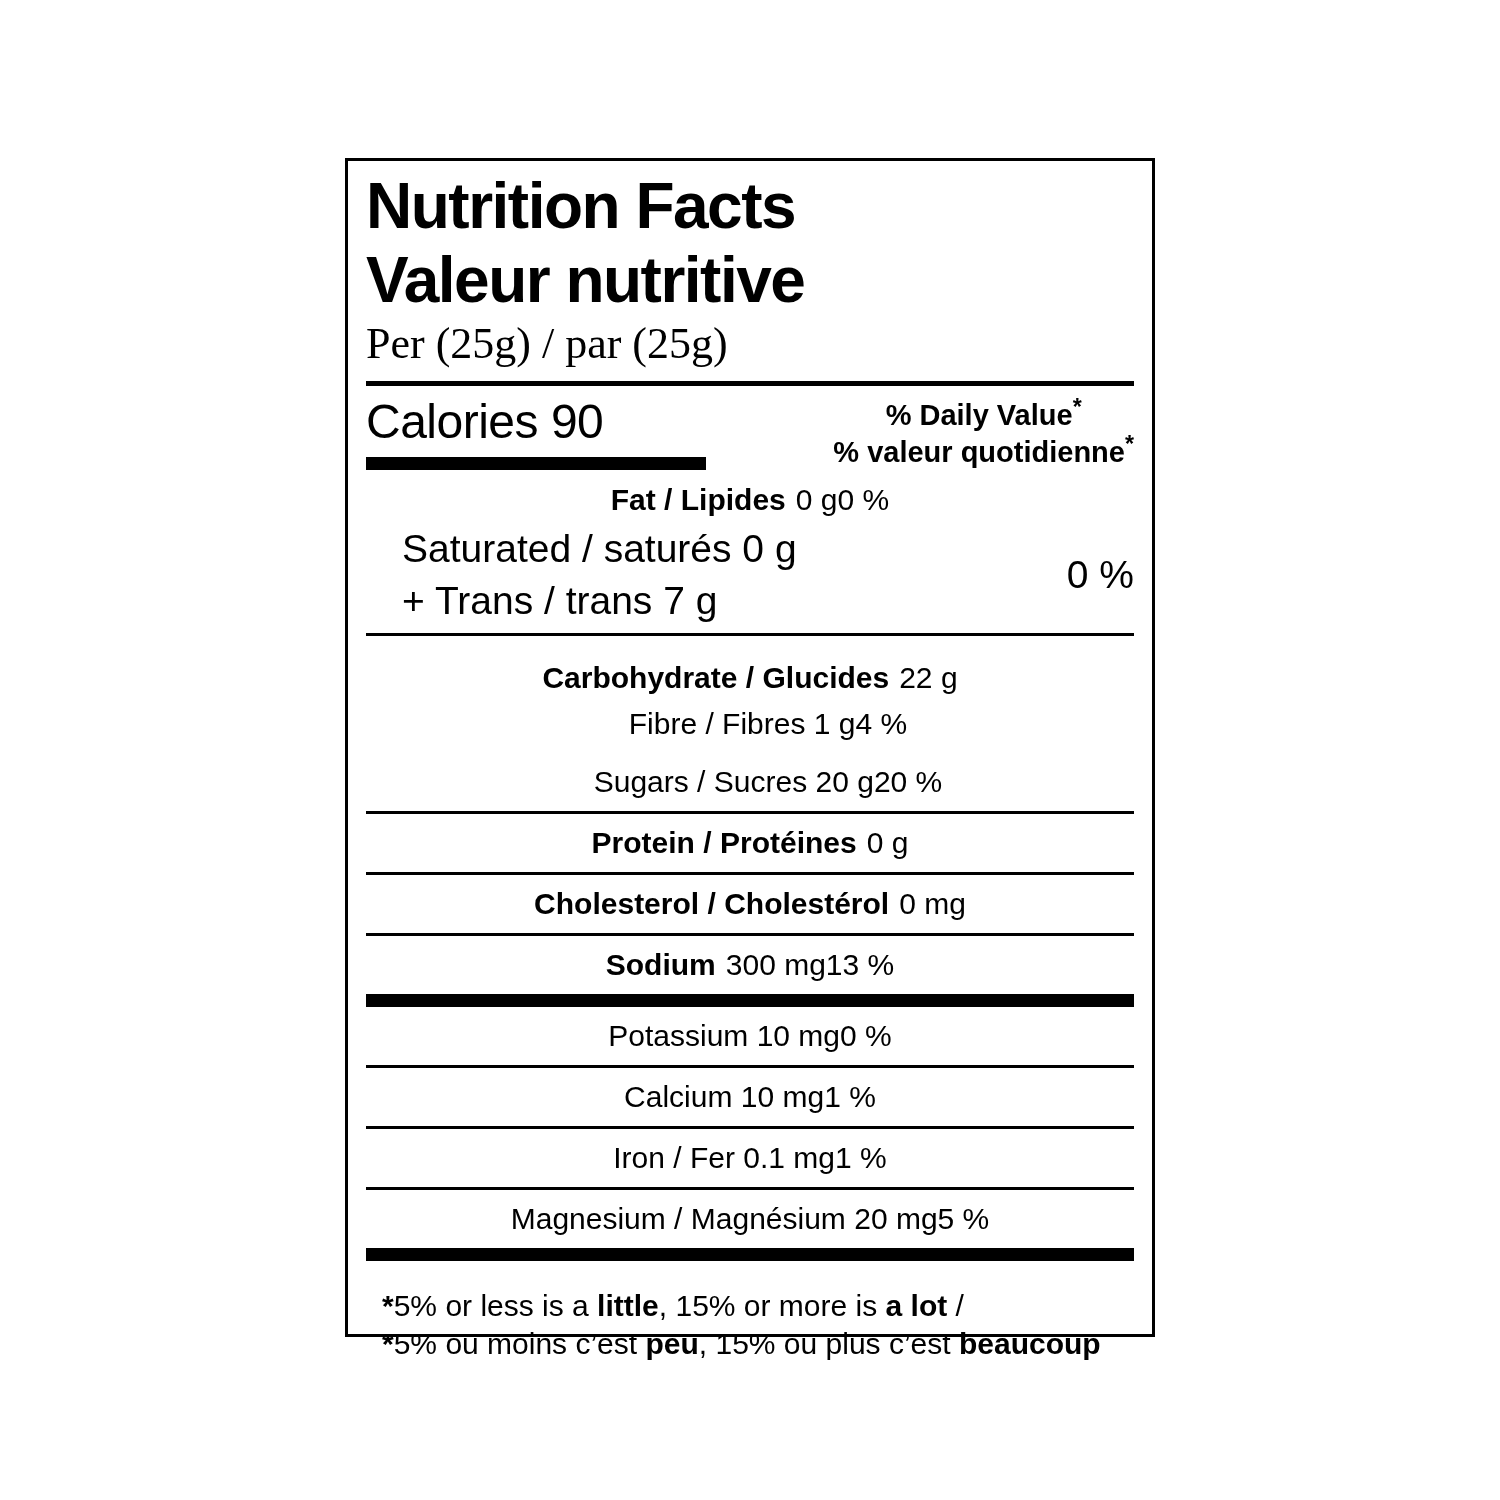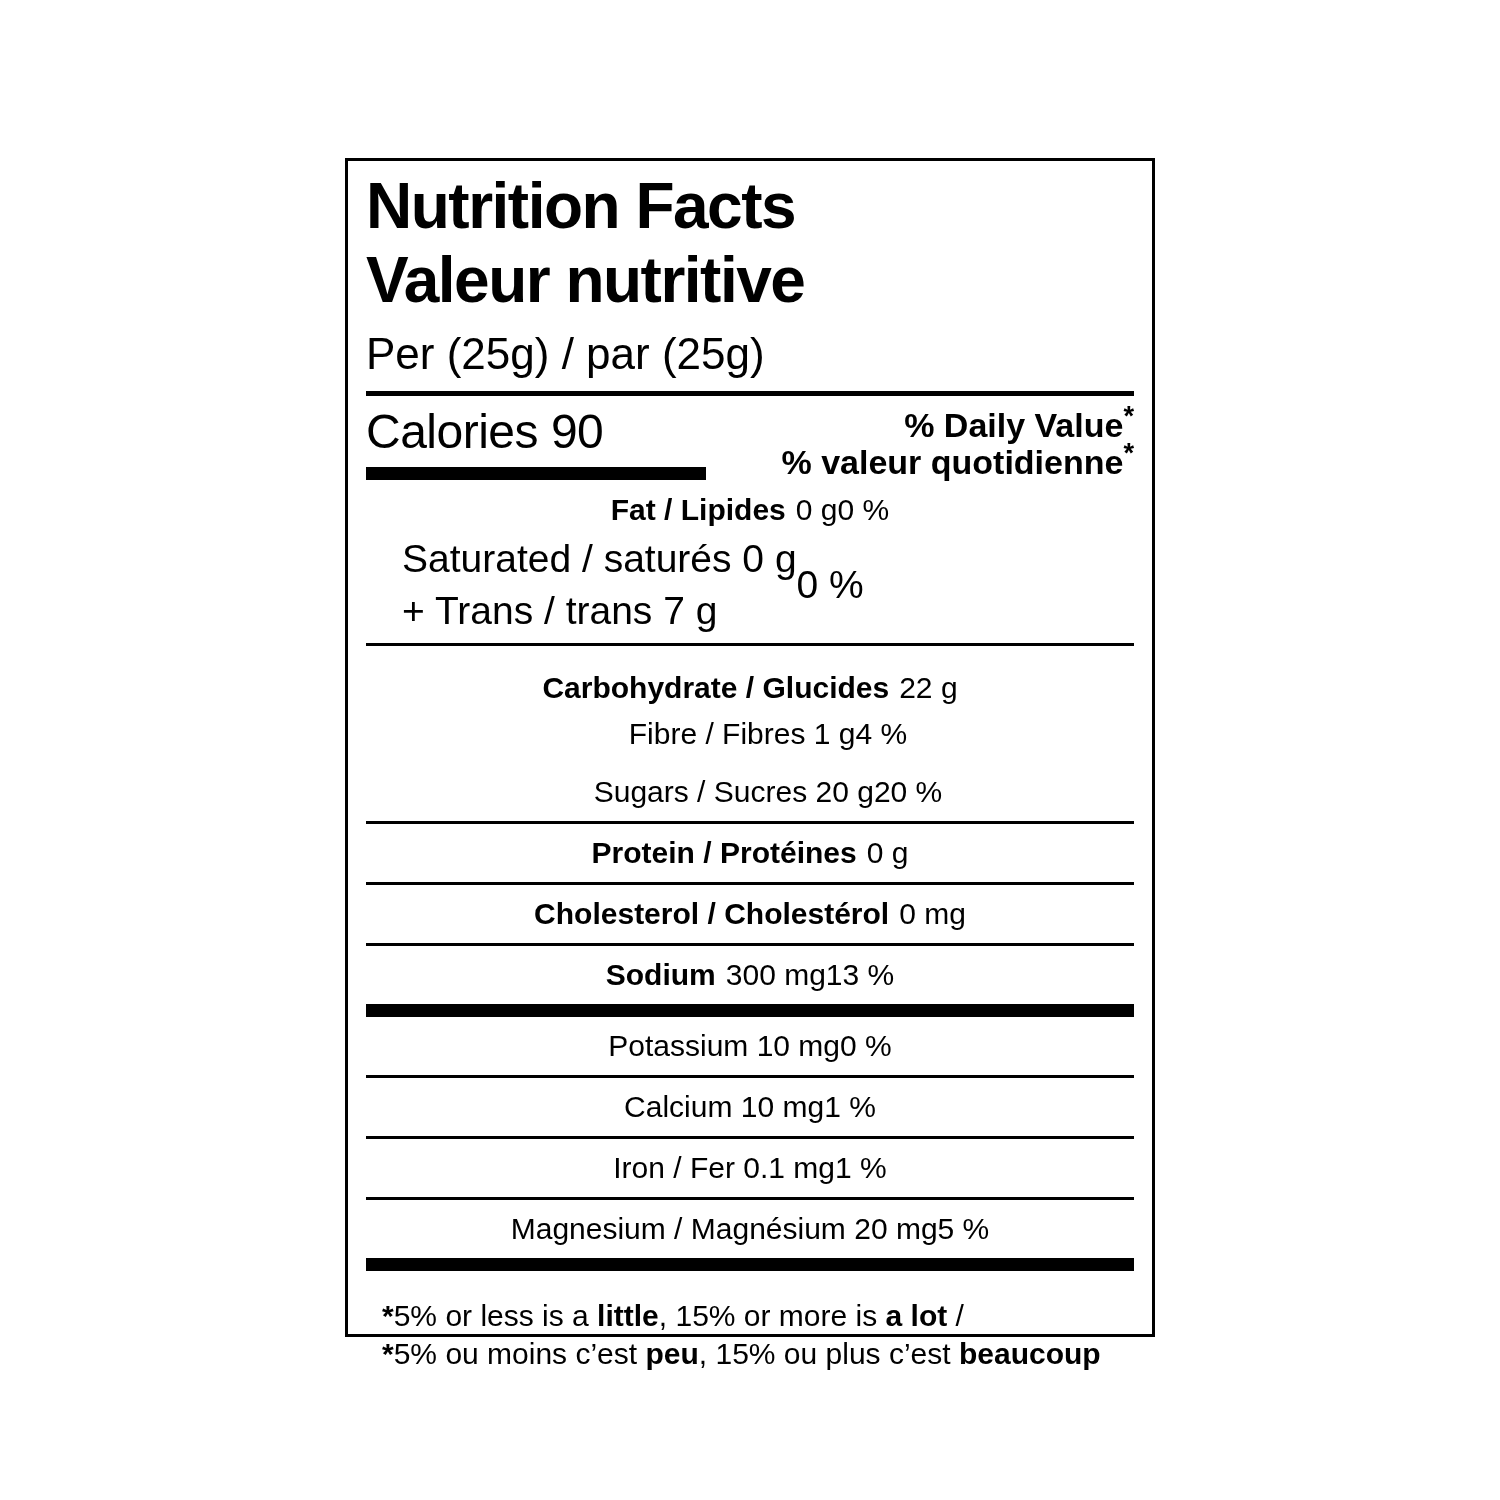--- a/index.html
+++ b/index.html
@@ -30,21 +30,22 @@
   .nf-title {
     font-size: 64px;
     font-weight: 700;
     line-height: 74px;
     letter-spacing: -1.5px;
     white-space: nowrap;
   }
   .nf-serving {
     font-size: 44px;
     line-height: 50px;
-    margin-top: 12px;
+    margin-top: 2px;
+    font-family: Liberation Serif, serif;
   }
   .rule-med {
     height: 5px;
     background: #000000;
     margin-top: 12px;
   }
   .cal-row {
     display: flex;
     justify-content: space-between;
     align-items: flex-start;
@@ -57,22 +58,22 @@
     letter-spacing: -0.5px;
     white-space: nowrap;
   }
   .cal-bar {
     width: 340px;
     height: 13px;
     background: #000000;
     margin-top: 7px;
   }
   .dv-header {
-    text-align: right;
-    font-size: 34px;
+    text-align: center;
+    font-size: 29px;
     font-weight: 700;
     line-height: 37px;
     padding-top: 3px;
     white-space: nowrap;
   }
   .ast {
     display: inline-block;
     font-size: 0.8em;
     vertical-align: 0.45em;
     line-height: 0;
@@ -88,20 +89,21 @@
   .row.pt0 { padding-top: 6px; padding-bottom: 0; margin-top: 13px; }
   .row.pb0 { padding-top: 6px; padding-bottom: 0; }
   .nname { font-weight: 700; }
   .amt { margin-left: 10px; }
   .sub { padding-left: 36px; }
   .dv { white-space: nowrap; }
   .sep { height: 3px; background: #000000; }
   .thick { height: 13px; background: #000000; }
   .fat-subgroup {
     display: flex;
+    justify-content: space-between;
     align-items: center;
     padding-bottom: 6px;
   }
   .fat-subgroup .lines {
     font-size: 39px;
     line-height: 52px;
   }
   .fat-subgroup .dv { font-size: 39px; }
   .carb-group .row.inner { padding: 0; }
   .carb-group .row.last { padding-bottom: 6px; margin-top: 12px; }

